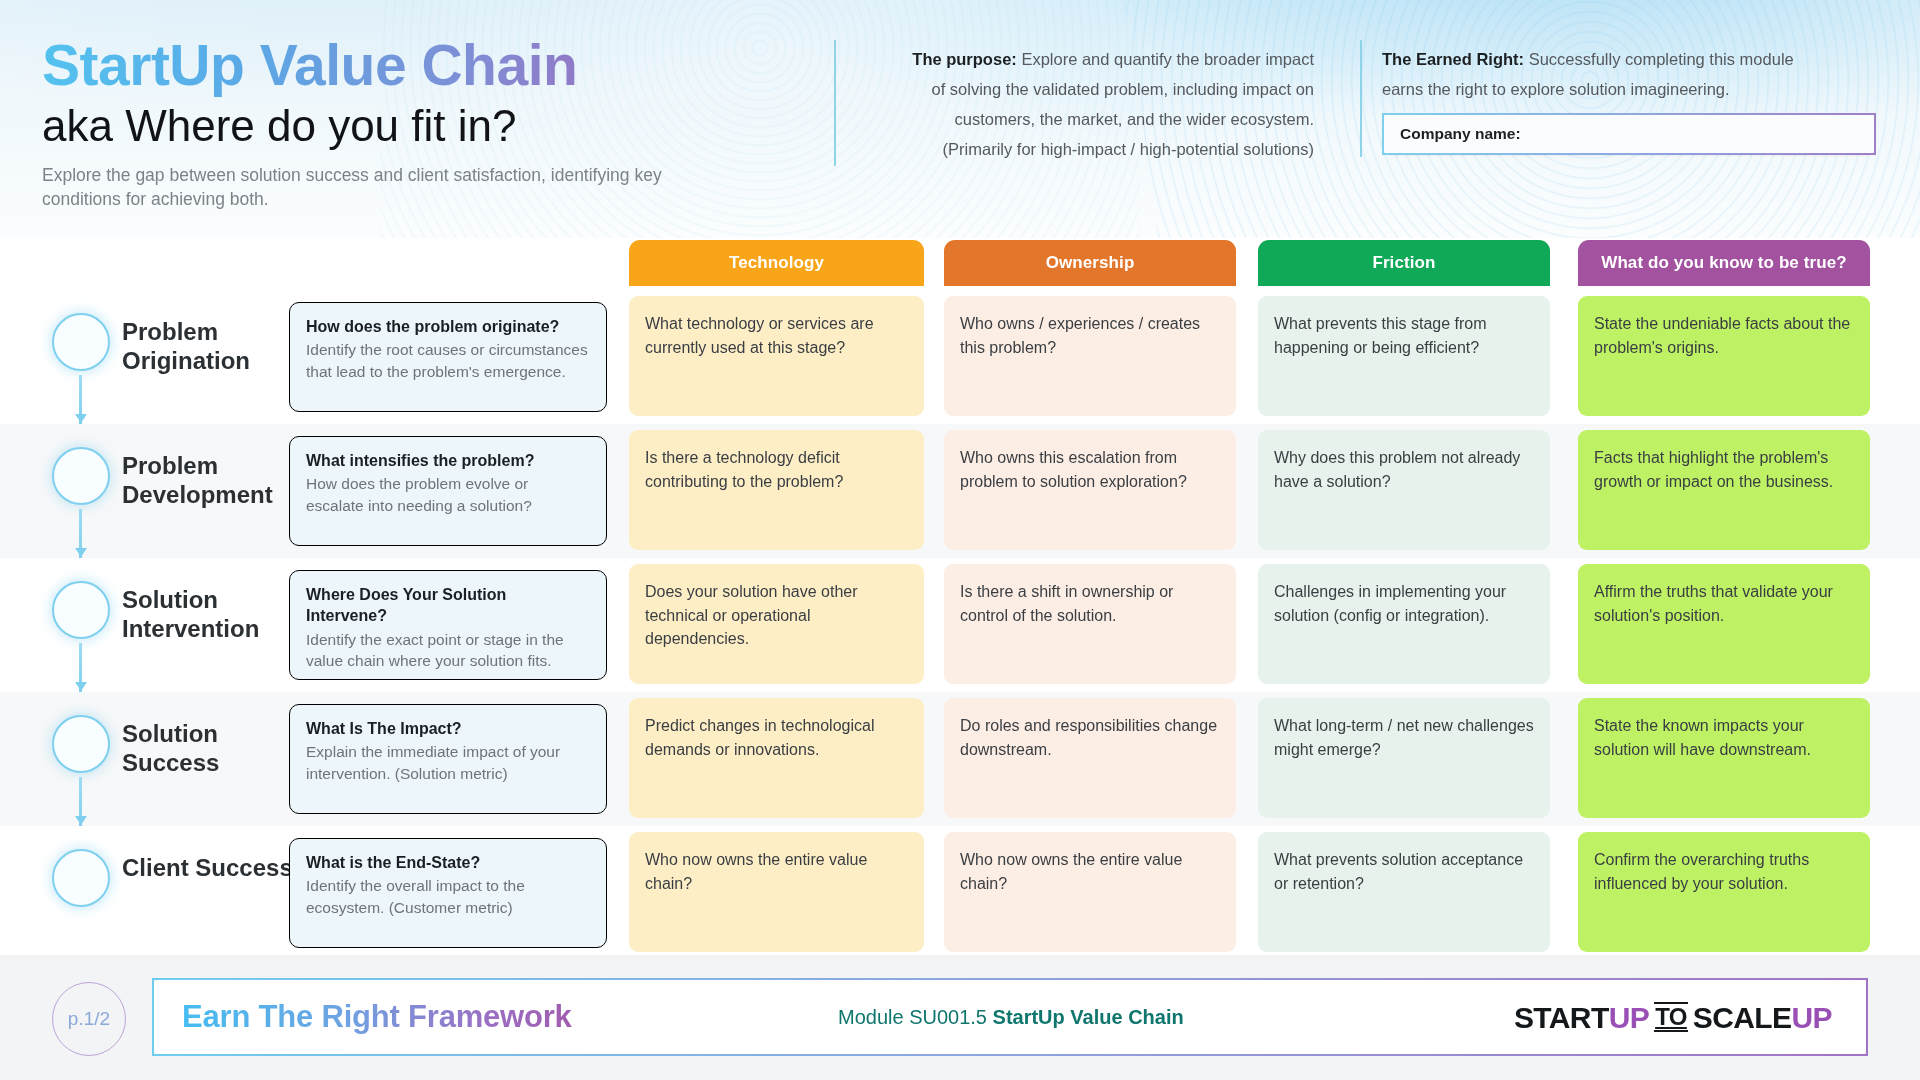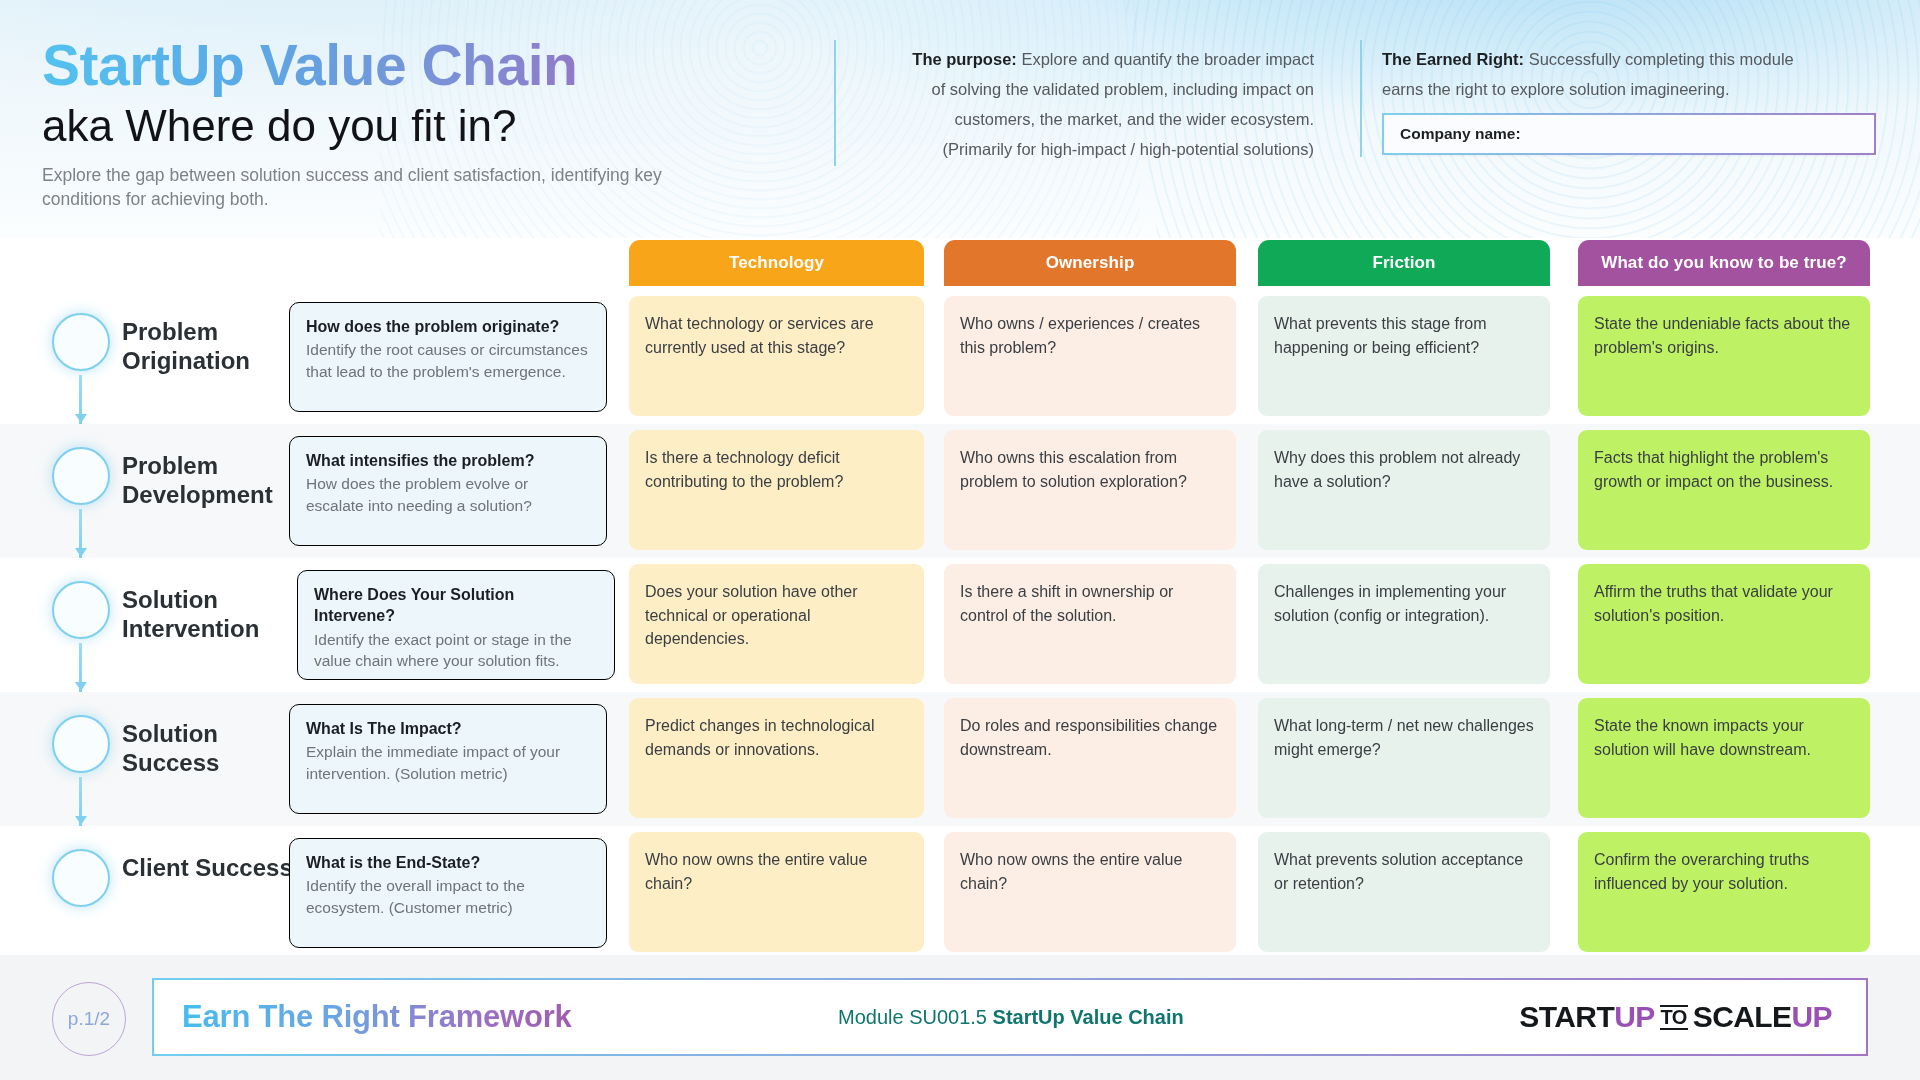--- a/index.html
+++ b/index.html
@@ -175,23 +175,24 @@
   .fw-module {
     position: absolute; left: 684px; font-size: 20px; color: #0f766e; white-space: nowrap;
   }
   .fw-module b { font-weight: bold; }
   .logo {
     position: absolute; right: 34px; font-size: 30px; font-weight: bold;
     letter-spacing: -.6px; color: #15181b; white-space: nowrap;
   }
   .logo .pp { color: #9a4fb5; }
   .logo .to {
-    font-size: 20px; border-top: 2.4px solid #15181b; border-bottom: 2.4px solid #15181b;
+    font-size: 24px; border-top: 2.4px solid #15181b; border-bottom: 2.4px solid #15181b;
     padding: 0 1px; margin: 16px 5px; display: inline-block; line-height: 1.05;
     vertical-align: 3px;
+    text-decoration: underline;
   }
 </style>
 </head>
 <body>
 
 <div class="page">
 
   <div class="hdr-bg">
     <div class="rings"></div>
     <div class="rings2"></div>
@@ -269,21 +270,21 @@
           <div class="cell c2" style="left: 944px; width: 292px;">Who owns this escalation from problem to solution exploration?</div>
           <div class="cell c3" style="left: 1258px; width: 292px;">Why does this problem not already have a solution?</div>
           <div class="cell c4" style="left: 1578px; width: 292px;">Facts that highlight the problem's growth or impact on the business.</div>
         </div>
         <div class="row">
           <div class="rail">
             <div class="node"></div>
             <div class="stage-name">Solution Intervention</div>
             <div class="connector"></div>
           </div>
-          <div class="prompt" style="left: 289px; width: 318px; margin-left: 8px;">
+          <div class="prompt" style="left: 289px; width: 318px;">
             <div class="q">Where Does Your Solution Intervene?</div>
             <div class="a">Identify the exact point or stage in the value chain where your solution fits.</div>
           </div>
           <div class="cell c1" style="left: 629px; width: 295px;">Does your solution have other technical or operational dependencies.</div>
           <div class="cell c2" style="left: 944px; width: 292px;">Is there a shift in ownership or control of the solution.</div>
           <div class="cell c3" style="left: 1258px; width: 292px;">Challenges in implementing your solution (config or integration).</div>
           <div class="cell c4" style="left: 1578px; width: 292px;">Affirm the truths that validate your solution's position.</div>
         </div>
         <div class="row alt">
           <div class="rail">

